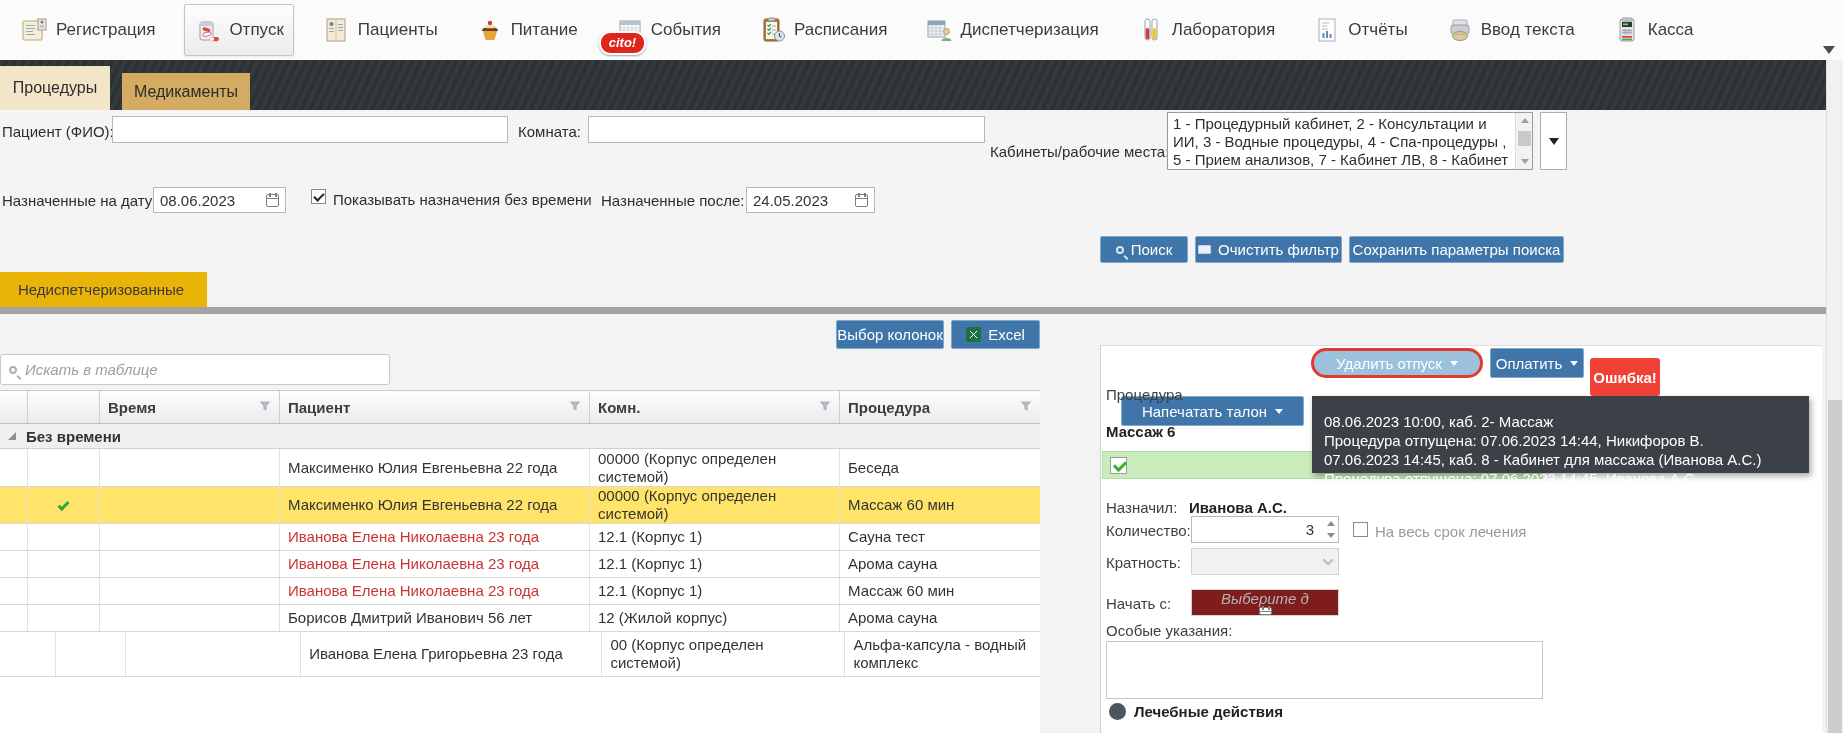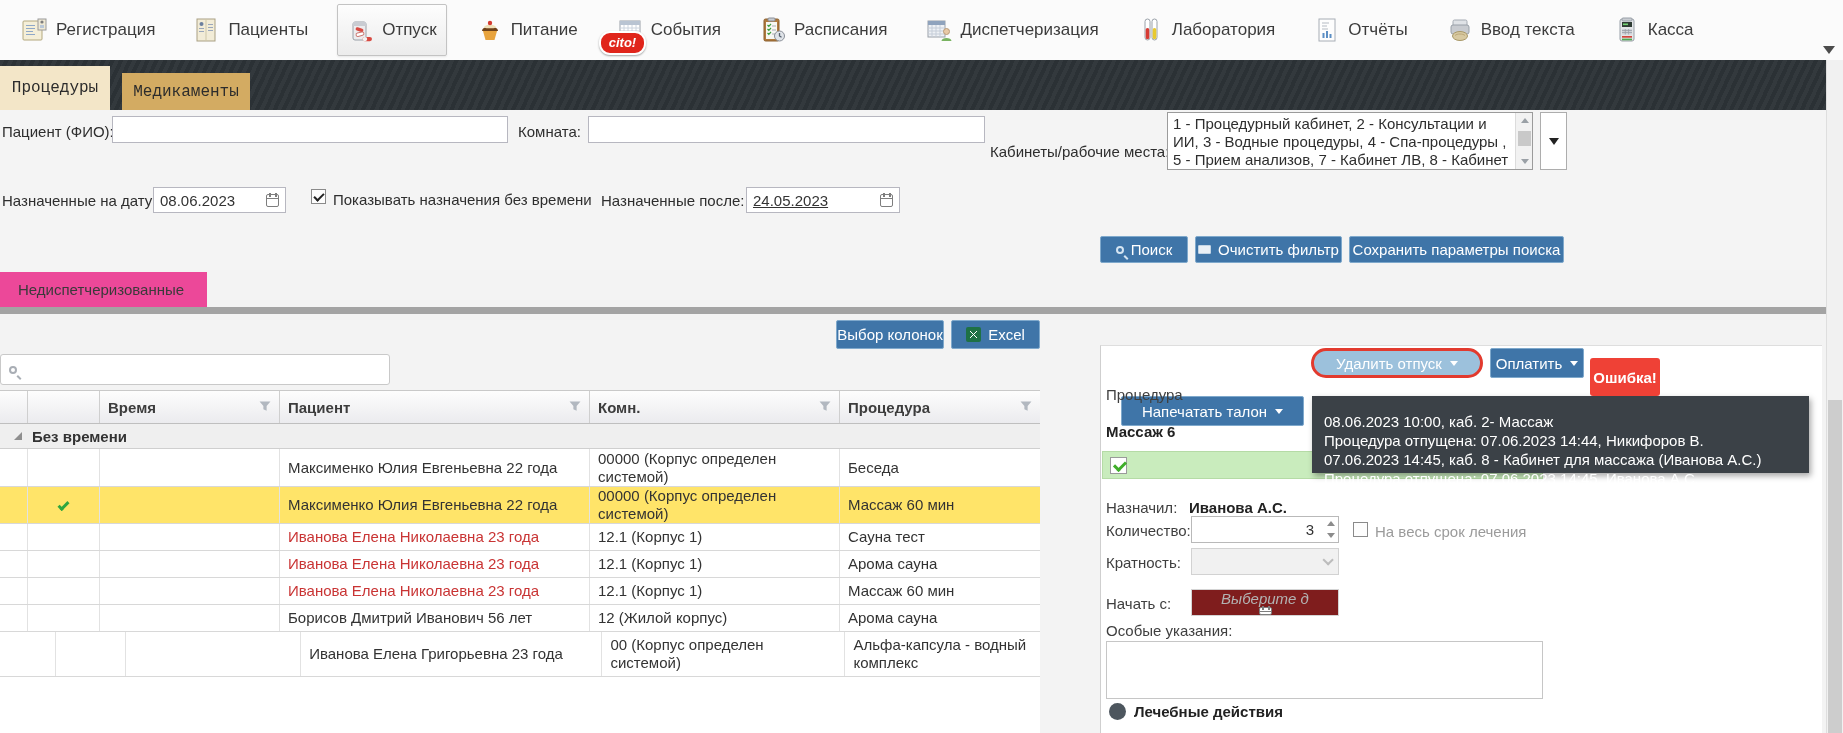--- a/index.html
+++ b/index.html
@@ -16,21 +16,21 @@
   .tb-item.selected { border:1px solid #c3c3c3; border-radius:2px; background:linear-gradient(#fdfdfd,#ececec); box-shadow:0 1px 2px rgba(0,0,0,.08); }
   .tb-label { font-size:17px; color:#3c3c3c; white-space:nowrap; }
   .tb-ico svg { display:block; }
   .cito-badge { position:absolute; left:-8px; top:27px; background:#e0251b; color:#fff; font-weight:bold; font-style:italic;
                 font-size:13px; padding:2px 8px 3px; border-radius:11px; border:2px solid #fff; box-shadow:0 1px 2px rgba(0,0,0,.35); z-index:5;}
   .tb-overflow { position:absolute; right:8px; top:46px; width:0; height:0;
                  border-left:6px solid transparent; border-right:6px solid transparent; border-top:8px solid #4c4c4c; cursor:pointer;}
 
   
   .tabbar { position:absolute; left:0; top:60px; width:1843px; height:50px;
-            background:repeating-linear-gradient(115deg,#33393d 0 4px,#2b3135 4px 8px);font-family:Liberation Mono, monospace; }
+            background:repeating-linear-gradient(115deg,#33393d 0 4px,#2b3135 4px 8px); }
   .mtab { position:absolute; display:flex; align-items:center; justify-content:center;
           font-size:16px; color:#2c2c2c; cursor:pointer; }
   .mtab-1 { left:0; top:6px; width:110px; height:44px; background:#f3e6c8; }
   .mtab-2 { left:122px; top:13px; width:128px; height:37px; background:#d3ab62; }
 
   
   .filters { position:absolute; left:0; top:110px; width:1843px; height:160px; background:#f4f4f4; }
   .flabel { position:absolute; font-size:15px; color:#2e2e2e; white-space:nowrap; }
   .finput { position:absolute; height:27px; background:#fff; border:1px solid #b7b7c0; font-size:15px; padding:0 6px; color:#333; }
   .datebox { position:absolute; height:26px; background:#fff; border:1px solid #b7b7c0; display:flex; align-items:center;
@@ -52,21 +52,21 @@
              display:flex; align-items:center; justify-content:center; cursor:pointer; }
   .dropbtn .tri { width:0; height:0; border-left:5px solid transparent; border-right:5px solid transparent; border-top:7px solid #222; }
 
   .btn-blue { position:absolute; height:27px; background:#3f75a8; border:1px solid #7fa9cc; border-radius:2px; color:#fff;
               font-size:15px; display:flex; align-items:center; justify-content:center; gap:7px; cursor:pointer; }
   .lens { display:inline-block; width:8px; height:8px; border:2px solid #d5e5f2; border-radius:50%; position:relative; }
   .lens::after { content:""; position:absolute; width:2px; height:5px; background:#d5e5f2; left:7px; top:7px; transform:rotate(-45deg); }
   .eraser { display:inline-block; width:13px; height:9px; background:#e9eff5; border:1px solid #c2d4e4; border-radius:1px; }
 
   
-  .viewtab { position:absolute; left:0; top:272px; width:207px; height:35px; background:#ec4899; display:flex; align-items:center;
+  .viewtab { position:absolute; left:0; top:272px; width:207px; height:35px; background:#eab308; display:flex; align-items:center;
              padding-left:18px; font-size:15px; color:#3a3a3a; cursor:pointer; }
   .viewbar { position:absolute; left:0; top:307px; width:1843px; height:7px; background:#a3a3a3; }
 
   
   .excel-ico { display:inline-block; width:15px; height:15px; background:#1e7145; border-radius:2px; position:relative; }
   .excel-ico::after { content:""; position:absolute; left:4px; top:3px; width:7px; height:9px;
                       background:
                         linear-gradient(45deg, transparent 44%, #fff 44%, #fff 56%, transparent 56%),
                         linear-gradient(-45deg, transparent 44%, #fff 44%, #fff 56%, transparent 56%); }
 
@@ -79,21 +79,21 @@
                      font-family:"Liberation Sans","DejaVu Sans",sans-serif; }
   .searchbox input::placeholder { color:#9aa0a6; font-style:italic; }
 
   
   .grid { position:absolute; left:0; top:390px; width:1040px; height:343px; background:#fff; }
   .ghead { display:flex; height:34px; background:linear-gradient(#fdfdfd,#ebebee); border-top:1px solid #c9c9c9; border-bottom:1px solid #bfbfbf; }
   .gh { display:flex; align-items:center; justify-content:space-between; padding:0 8px; border-right:1px solid #cfcfcf;
         font-weight:bold; color:#3d3d3d; font-size:15px; }
   .funnel { flex:0 0 auto; cursor:pointer; }
   .grp { height:25px; background:#efefef; border-bottom:1px solid #cfcfcf; display:flex; align-items:center; gap:10px;
-         padding-left:14px; font-weight:bold; font-size:15px; color:#333; }
+         padding-left:8px; font-weight:bold; font-size:15px; color:#333; }
   .grp-arrow { width:0; height:0; border-right:8px solid #8f8f8f; border-top:8px solid transparent; cursor:pointer; }
   .gr { display:flex; border-bottom:1px solid #d8d8d8; background:#fff; }
   .gc { border-right:1px solid #e2e2e2; padding:2px 8px; display:flex; align-items:center; font-size:15px; color:#333; line-height:18px; }
   .gr.sel { background:#ffe469; }
   .red-name { color:#c93434; }
   .check-green { display:inline-block; width:11px; height:6px; border-left:3px solid #2fa63f; border-bottom:3px solid #2fa63f;
                  transform:rotate(-45deg); margin:0 auto; }
 
   
   .panel { position:absolute; left:1100px; top:345px; width:722px; height:388px; background:#fff;
@@ -146,43 +146,43 @@
           <svg width="28" height="28" viewBox="0 0 28 28">
             <rect x="2" y="5" width="19" height="19" rx="1" fill="#f5efd8" stroke="#b3a87f"></rect>
             <path d="M5 9.5h9M5 12.5h9M5 15.5h7M5 18.5h9" stroke="#8fa8c8" stroke-width="1.2"></path>
             <rect x="17" y="3" width="8" height="11" fill="#efe9d4" stroke="#9a9a9a"></rect>
             <circle cx="21" cy="6" r="1.6" fill="#7d7d7d"></circle>
             <rect x="19" y="9" width="4" height="3" fill="#b9c8d8"></rect>
           </svg>
         </span>
       <span class="tb-label">Регистрация</span>
     </div>
-    <div class="tb-item">
-      <span class="tb-ico">
-          <svg width="28" height="28" viewBox="0 0 28 28">
-            <rect x="4" y="3" width="18" height="22" fill="#f2ecd7" stroke="#a9a083"></rect>
-            <line x1="13" y1="3" x2="13" y2="25" stroke="#cfc7a8"></line>
-            <circle cx="8.5" cy="8" r="2" fill="#6b7f9e"></circle>
-            <path d="M6 12.5h5M6 15.5h5M15 8.5h5M15 11.5h5M15 14.5h5" stroke="#9aa7bb" stroke-width="1.1"></path>
-          </svg>
-        </span>
-      <span class="tb-label">Пациенты</span>
-    </div>
     <div class="tb-item selected">
       <span class="tb-ico">
           <svg width="28" height="28" viewBox="0 0 28 28">
             <rect x="6" y="6" width="13" height="18" rx="2" fill="#ececee" stroke="#9aa0a8"></rect>
             <rect x="6" y="6" width="13" height="4" fill="#c9ccd2"></rect>
             <rect x="8.5" y="12" width="8" height="3.4" rx="1.7" fill="#d84a42" transform="rotate(18 12.5 13.7)"></rect>
             <rect x="9" y="16.5" width="8" height="3.4" rx="1.7" fill="#fff" stroke="#cc7a74" transform="rotate(-14 13 18.2)"></rect>
             <rect x="15.5" y="21" width="9.5" height="4.2" rx="2.1" fill="#d84a42"></rect>
             <rect x="15.5" y="21" width="4.7" height="4.2" rx="2.1" fill="#f2f2f2"></rect>
           </svg>
         </span>
       <span class="tb-label">Отпуск</span>
+    </div>
+    <div class="tb-item">
+      <span class="tb-ico">
+          <svg width="28" height="28" viewBox="0 0 28 28">
+            <rect x="4" y="3" width="18" height="22" fill="#f2ecd7" stroke="#a9a083"></rect>
+            <line x1="13" y1="3" x2="13" y2="25" stroke="#cfc7a8"></line>
+            <circle cx="8.5" cy="8" r="2" fill="#6b7f9e"></circle>
+            <path d="M6 12.5h5M6 15.5h5M15 8.5h5M15 11.5h5M15 14.5h5" stroke="#9aa7bb" stroke-width="1.1"></path>
+          </svg>
+        </span>
+      <span class="tb-label">Пациенты</span>
     </div>
     <div class="tb-item">
       <span class="tb-ico">
           <svg width="28" height="28" viewBox="0 0 28 28">
             <path d="M7 15h14l-2.5 9h-9z" fill="#e8a33d"></path>
             <path d="M6 15c0-6 16-6 16 0z" fill="#6e4118"></path>
             <path d="M8 11c2-3.5 10-3.5 12 0 1 1.8-13 1.8-12 0z" fill="#f0e0b8"></path>
             <circle cx="14" cy="7" r="2.2" fill="#d43b30"></circle>
           </svg>
         </span>
@@ -305,21 +305,21 @@
       </div>
 
     <span class="flabel" style="left:2px; top:82px;">Назначенные на дату:</span>
     <div class="datebox" style="left:153px; top:77px; width:133px;">
       <span>08.06.2023</span>
         <span class="cal"></span>
     </div>
     <span class="chk checked" style="position:absolute; left:311px; top:79px;"></span>
     <span class="flabel" style="left:333px; top:81px;">Показывать назначения без времени</span>
     <span class="flabel" style="left:601px; top:82px;">Назначенные после:</span>
-    <div class="datebox" style="left:746px; top:77px; width:154px;text-decoration:underline;">
+    <div class="datebox" style="left:746px; top:77px; width:129px;">
       <span>24.05.2023</span>
         <span class="cal"></span>
     </div>
 
     <div class="btn-blue" style="left:1100px; top:126px; width:88px;">
       <span class="lens"></span>
         <span>Поиск</span>
     </div>
     <div class="btn-blue" style="left:1195px; top:126px; width:147px;text-align:center;">
       <span class="eraser"></span>
@@ -338,20 +338,21 @@
   <div class="btn-blue" style="left:836px; top:320px; width:108px; height:29px;">
     <span>Выбор колонок</span>
   </div>
   <div class="btn-blue" style="left:951px; top:320px; width:89px; height:29px;">
     <span class="excel-ico"></span>
       <span>Excel</span>
   </div>
 
   <div class="searchbox">
     <span class="lens-g"></span>
+    <input placeholder="Искать в таблице" style="">
   </div>
 
   <div class="grid">
     <div class="ghead">
       <div class="gh" style="width:28px;"></div>
       <div class="gh" style="width:72px;"></div>
       <div class="gh" style="width:180px;">
         <span>Время</span>
         <svg class="funnel" width="12" height="12" viewBox="0 0 11 11">
             <path d="M.5.5h10L7 4.5V9L4 7.5V4.5z" fill="#b2b8c0"></path>

